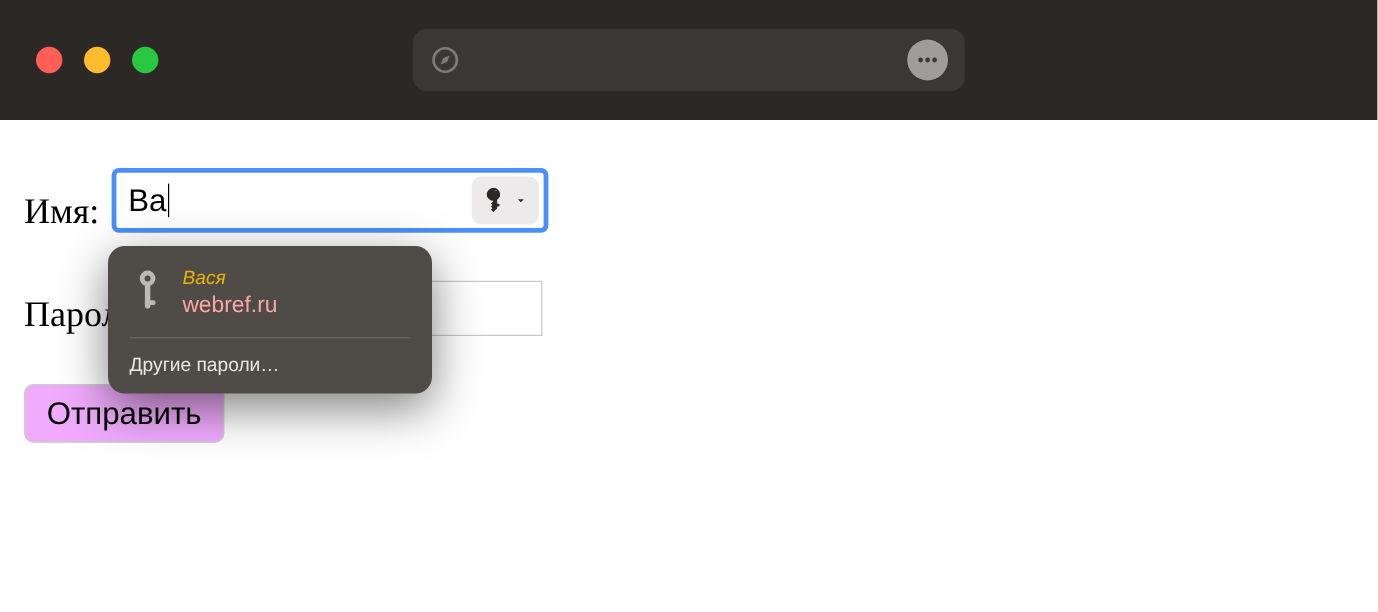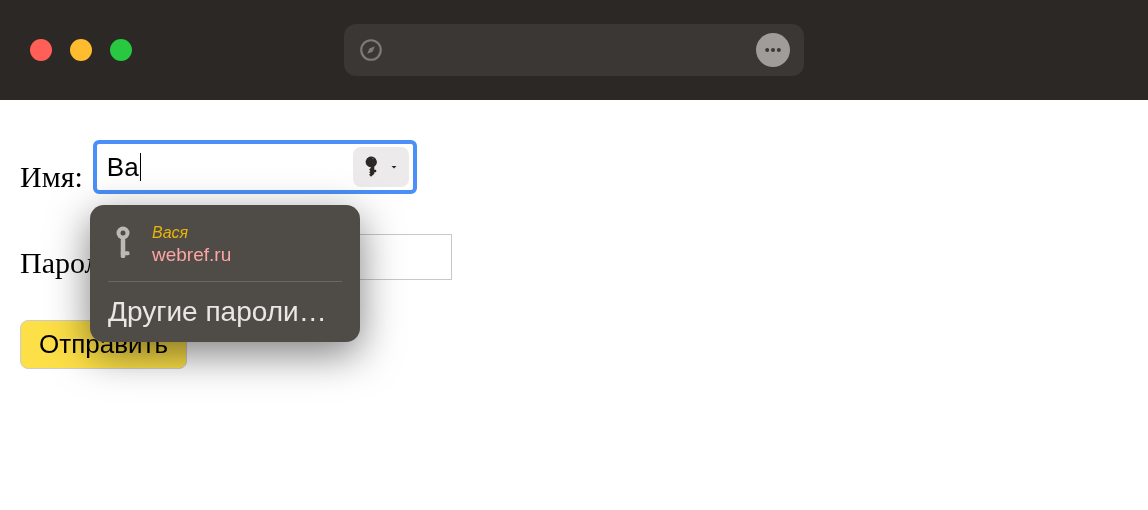--- a/index.html
+++ b/index.html
@@ -47,21 +47,21 @@
   .page { padding: 40px 20px; font-size: 30px; color: #000; font-family: "Times New Roman", Times, serif; }
   .row { display: flex; align-items: flex-end; margin-bottom: 40px; }
   .label { margin-right: 10px; }
 
   .field {
     position: relative;
     display: inline-block;
   }
 
   .text-input {
-    width: 324px;
+    width: 364px;
     height: 54px;
     border: 4px solid #4a90f8;
     border-radius: 6px;
     padding: 0 56px 0 10px;
     font-size: 26px;
     font-family: Arial, Helvetica, sans-serif;
     outline: none;
     background: #fff;
   }
 
@@ -87,21 +87,21 @@
     border: 1px solid #c8c8c8;
     background: #fff;
   }
 
   .submit-btn {
     font-size: 26px;
     font-family: Arial, Helvetica, sans-serif;
     padding: 8px 18px;
     border-radius: 8px;
     border: 1px solid #ccc;
-    background: #fde047;
+    background: #f0abfc;
   }
 
   
   .autofill-popup {
     position: absolute;
     top: 205px;
     left: 90px;
     width: 270px;
     background: #4f4c48;
     border-radius: 14px;
@@ -114,21 +114,21 @@
     display: flex;
     align-items: center;
     gap: 14px;
     padding: 6px 18px 14px 18px;
   }
   .sugg-key svg { fill: #bdbab6; }
   .sugg-text { display: flex; flex-direction: column; line-height: 1.25; }
   .sugg-name { font-size: 16px; color: #eab308; font-style: italic; }
   .sugg-site { font-size: 19px; color: #fca5a5; }
   .divider { height: 1px; background: #6a6763; margin: 0 18px 10px 18px; }
-  .other { padding: 4px 18px 0 18px; font-size: 28px; color: #e9e7e4; }
+  .other { padding: 4px 18px 0 18px; font-size: 16px; color: #e9e7e4; }
 
   .caret {
     display: inline-block;
     width: 1px;
     height: 28px;
     background: #000;
     vertical-align: middle;
     margin-left: 1px;
   }
 </style>

